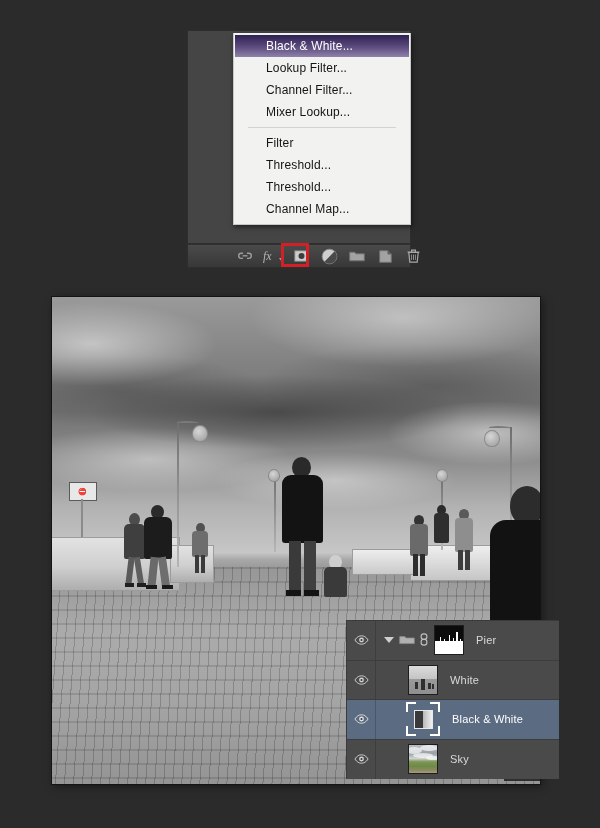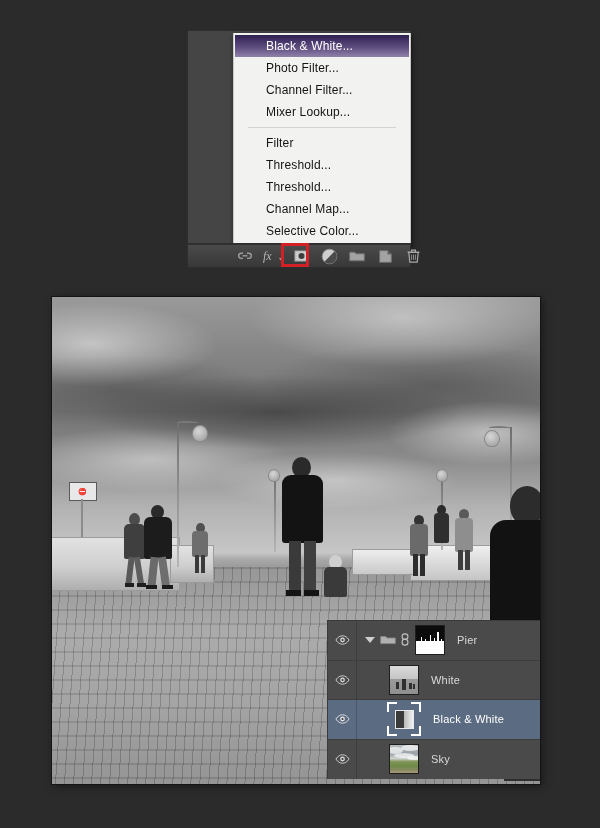--- a/index.html
+++ b/index.html
@@ -202,21 +202,21 @@
   #deck-sign-post {
     position: absolute;
     left: 29px; top: 202px;
     width: 2px; height: 38px;
     background: #8b8b8b;
   }
 
   
   #layers-panel {
     position: absolute;
-    left: 327px;
+    left: 346px;
     top: 620px;
     width: 213px;
     height: 159px;
     background: #4a4a4a;
     border-top: 1px solid #3a3a3a;
     border-left: 1px solid #3a3a3a;
     box-sizing: border-box;
     font-size: 11px;
     color: #d6d6d6;
   }
@@ -332,43 +332,40 @@
 </head>
 <body>
 
 <div id="adjust-panel-bg"></div>
 
 <div id="adjustments-menu">
   <div class="menu-item selected">
     <span>Black &amp; White...</span>
   </div>
   <div class="menu-item">
-    <span>Photo Filter...</span>
+    <span>Lookup Filter...</span>
   </div>
   <div class="menu-item">
     <span>Channel Filter...</span>
   </div>
   <div class="menu-item">
     <span>Mixer Lookup...</span>
   </div>
   <div class="menu-sep"></div>
   <div class="menu-item">
     <span>Filter</span>
   </div>
   <div class="menu-item">
     <span>Threshold...</span>
   </div>
   <div class="menu-item">
     <span>Threshold...</span>
   </div>
   <div class="menu-item">
     <span>Channel Map...</span>
-  </div>
-  <div class="menu-item">
-    <span>Selective Color...</span>
   </div>
 </div>
 
 <div id="panel-button-bar">
 
   <div class="bar-btn" style="left:44px;">
     <svg width="14" height="12" viewBox="0 0 14 12">
       <path d="M5 3.2H3.3a2.6 2.6 0 0 0 0 5.2H5" fill="none" stroke="#9d9d9d" stroke-width="1.4"></path>
       <path d="M9 3.2h1.7a2.6 2.6 0 0 1 0 5.2H9" fill="none" stroke="#9d9d9d" stroke-width="1.4"></path>
       <path d="M4.6 5.8h4.8" stroke="#9d9d9d" stroke-width="1.4"></path>

